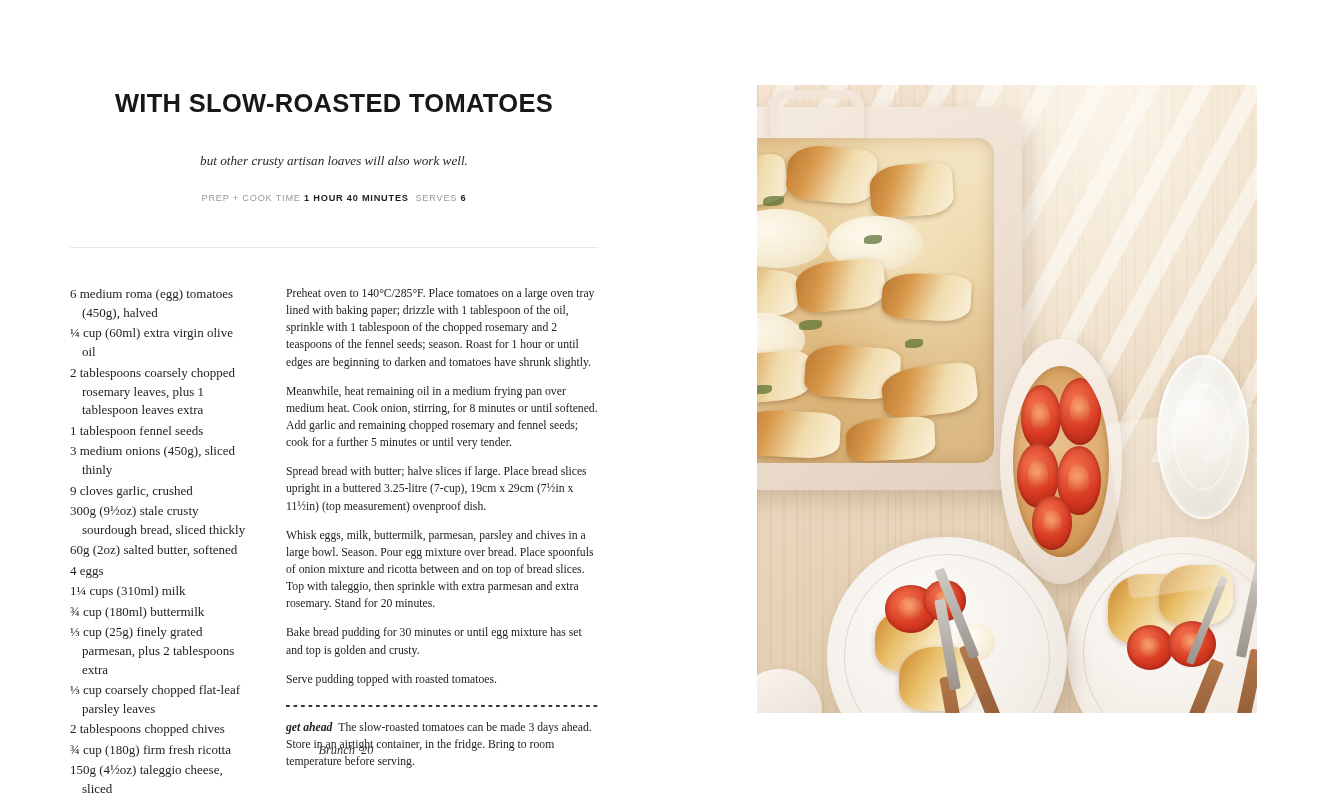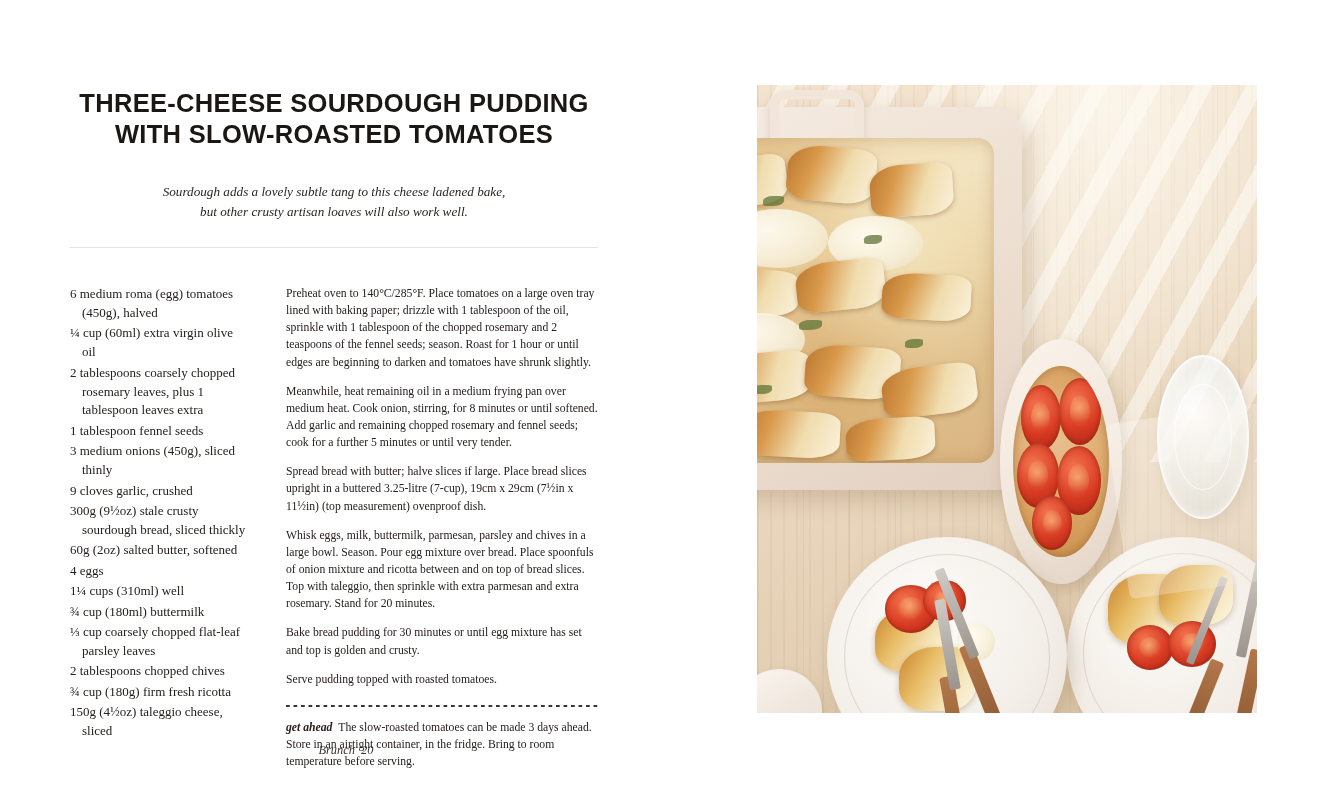--- a/index.html
+++ b/index.html
@@ -399,47 +399,49 @@
     opacity: 0.5;
   }
 </style>
 </head>
 <body>
 
 <div class="recipe-page">
 
   <div class="title-block">
     <h1 class="recipe-title">
-      <span class="line">THREE-CHEESE SOURDOUGH PUDDING</span>
       <span class="line">WITH SLOW-ROASTED TOMATOES</span>
     </h1>
 
     <p class="recipe-intro">
-      <span class="line">Sourdough adds a lovely subtle tang to this cheese ladened bake,</span>
       <span class="line">but other crusty artisan loaves will also work well.</span>
     </p>
 
+    <div class="meta-line">
+      <span class="sp">PREP + COOK TIME</span><span>&nbsp;</span><span class="strong">1 HOUR 40 MINUTES</span><span>&nbsp;&nbsp;</span><span class="sp">SERVES</span><span>&nbsp;</span><span class="strong">6</span>
+    </div>
   </div>
 
   <div class="rule"></div>
 
   <div class="columns">
 
     <div class="col-ingredients">
       <p class="ingredient">6 medium roma (egg) tomatoes (450g), halved</p>
       <p class="ingredient">¼ cup (60ml) extra virgin olive oil</p>
       <p class="ingredient">2 tablespoons coarsely chopped rosemary leaves, plus 1 tablespoon leaves extra</p>
       <p class="ingredient">1 tablespoon fennel seeds</p>
       <p class="ingredient">3 medium onions (450g), sliced thinly</p>
       <p class="ingredient">9 cloves garlic, crushed</p>
       <p class="ingredient">300g (9½oz) stale crusty sourdough bread, sliced thickly</p>
       <p class="ingredient">60g (2oz) salted butter, softened</p>
       <p class="ingredient">4 eggs</p>
-      <p class="ingredient">1¼ cups (310ml) well</p>
+      <p class="ingredient">1¼ cups (310ml) milk</p>
       <p class="ingredient">¾ cup (180ml) buttermilk</p>
+      <p class="ingredient">⅓ cup (25g) finely grated parmesan, plus 2 tablespoons extra</p>
       <p class="ingredient">⅓ cup coarsely chopped flat-leaf parsley leaves</p>
       <p class="ingredient">2 tablespoons chopped chives</p>
       <p class="ingredient">¾ cup (180g) firm fresh ricotta</p>
       <p class="ingredient">150g (4½oz) taleggio cheese, sliced</p>
     </div>
 
     <div class="col-method">
       <p class="method-p">Preheat oven to 140°C/285°F. Place tomatoes on a large oven tray lined with baking paper; drizzle with 1 tablespoon of the oil, sprinkle with 1 tablespoon of the chopped rosemary and 2 teaspoons of the fennel seeds; season. Roast for 1 hour or until edges are beginning to darken and tomatoes have shrunk slightly.</p>
       <p class="method-p">Meanwhile, heat remaining oil in a medium frying pan over medium heat. Cook onion, stirring, for 8 minutes or until softened. Add garlic and remaining chopped rosemary and fennel seeds; cook for a further 5 minutes or until very tender.</p>
       <p class="method-p">Spread bread with butter; halve slices if large. Place bread slices upright in a buttered 3.25-litre (7-cup), 19cm x 29cm (7½in x 11½in) (top measurement) ovenproof dish.</p>

